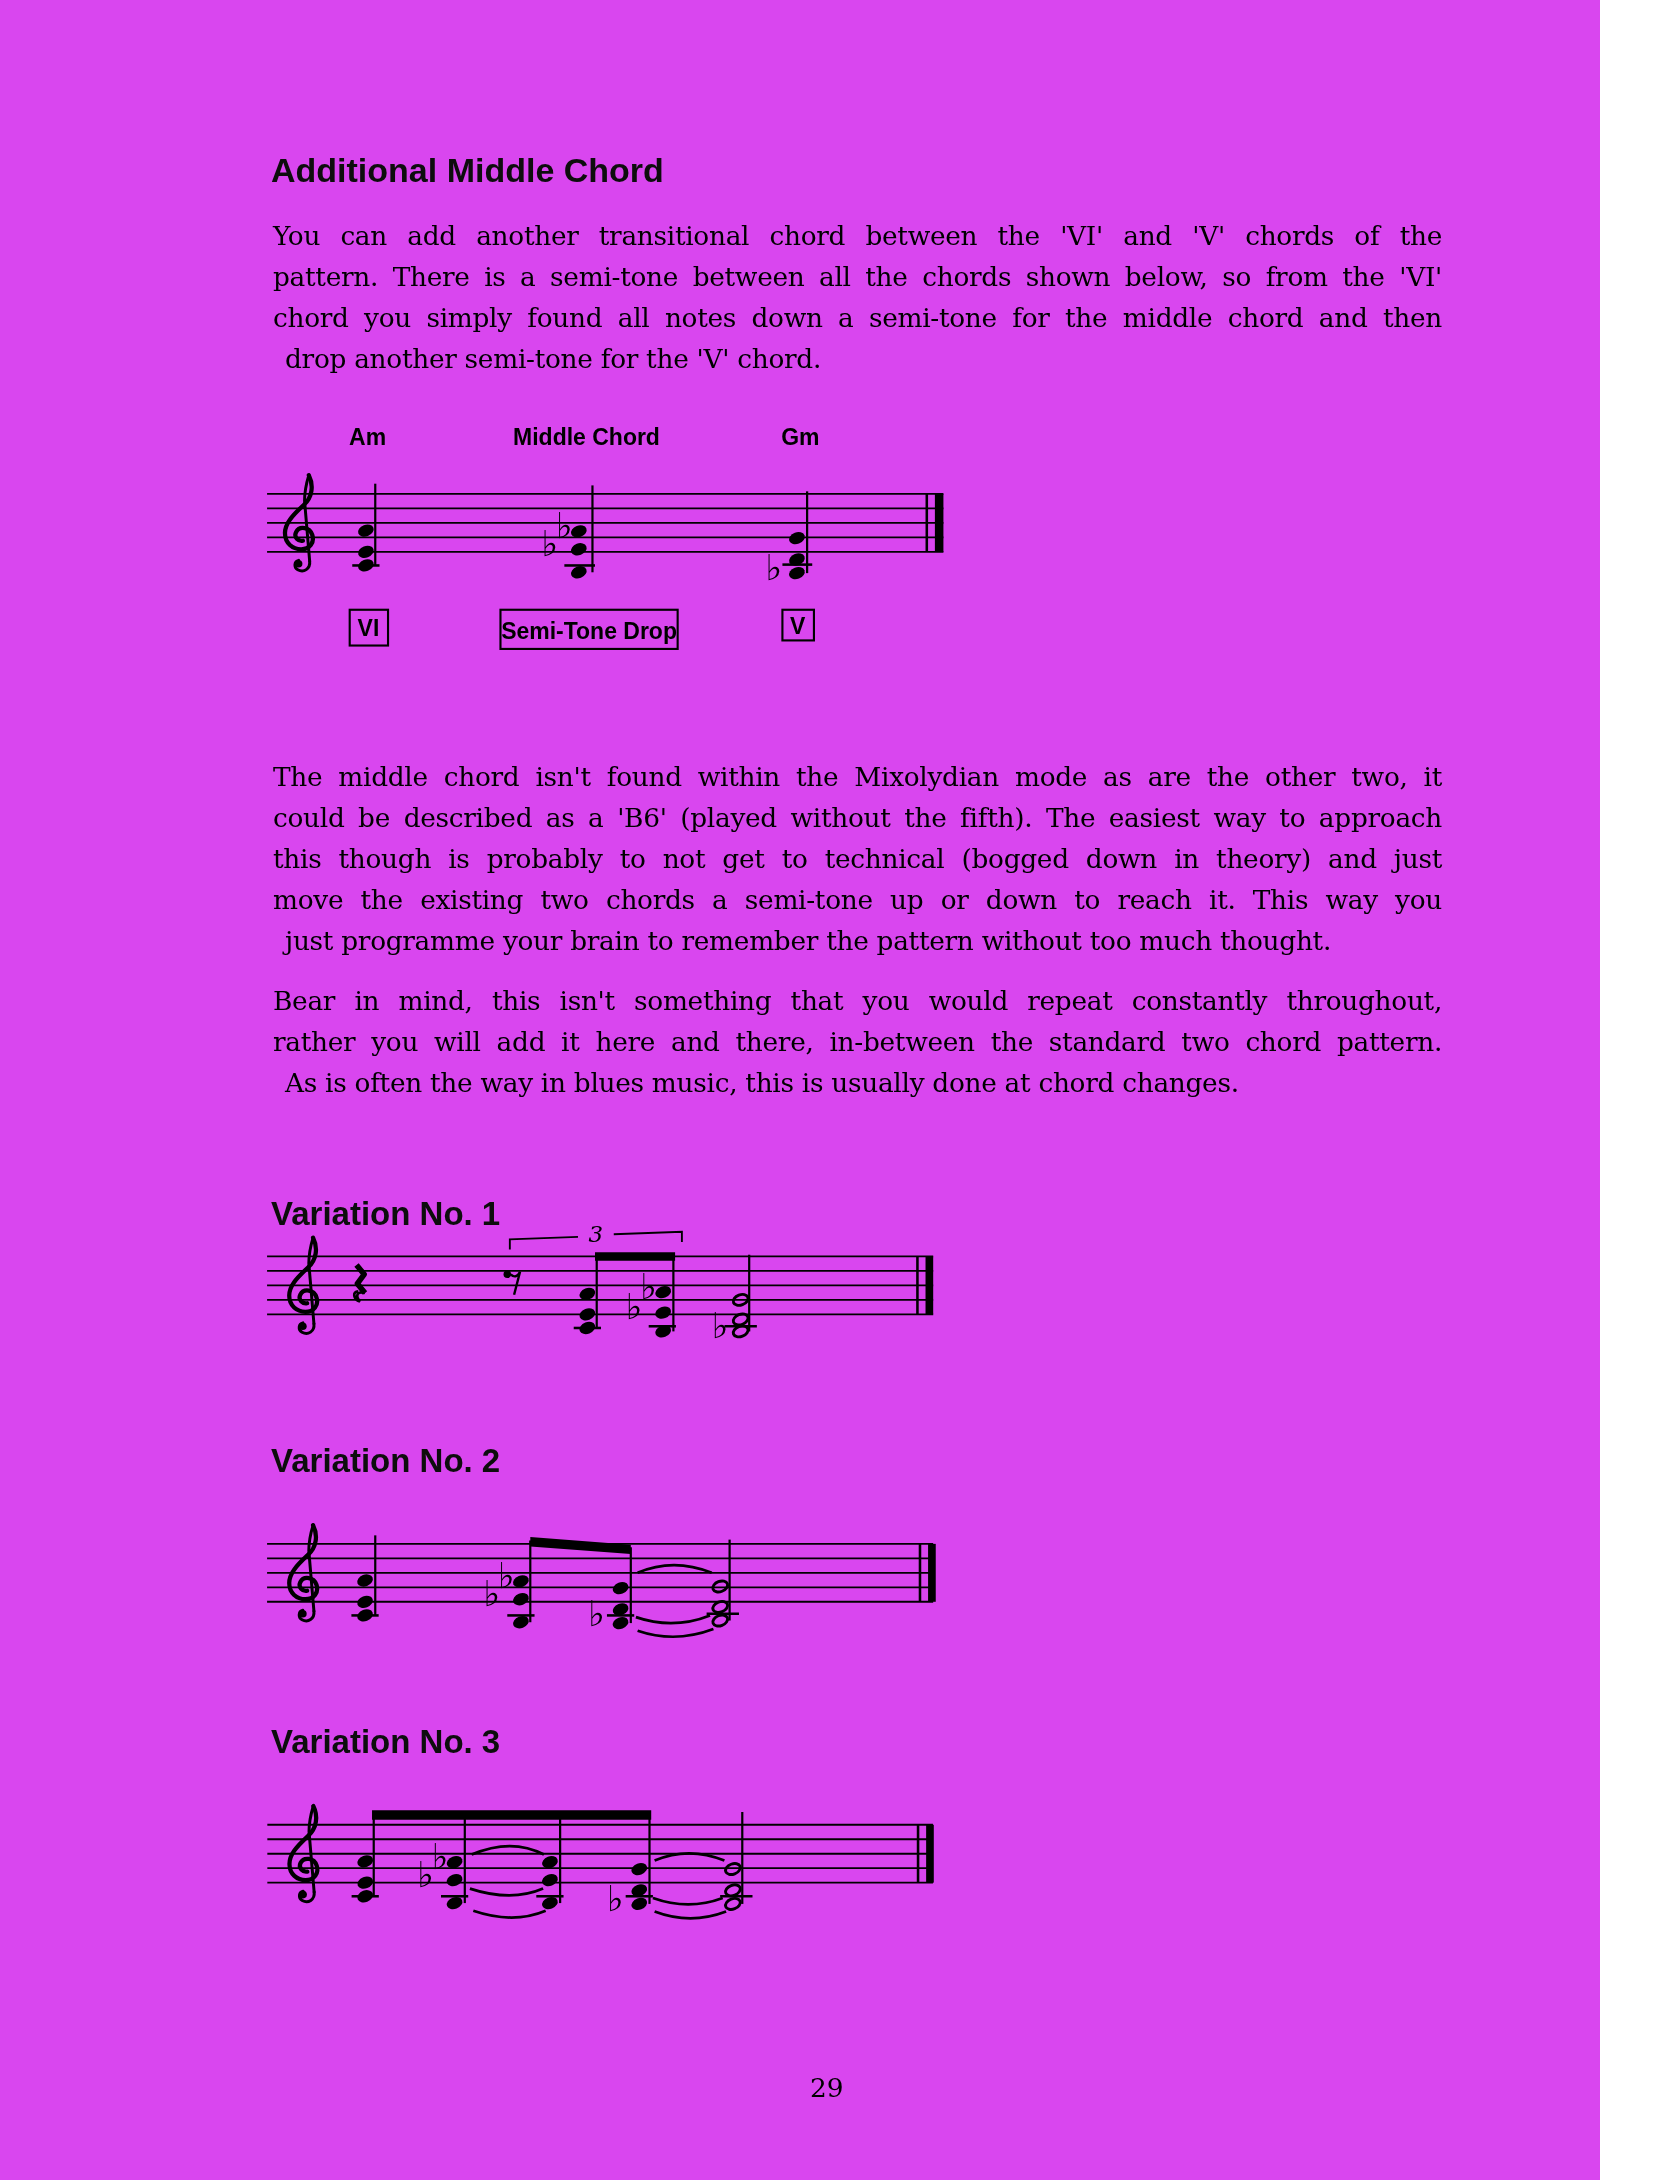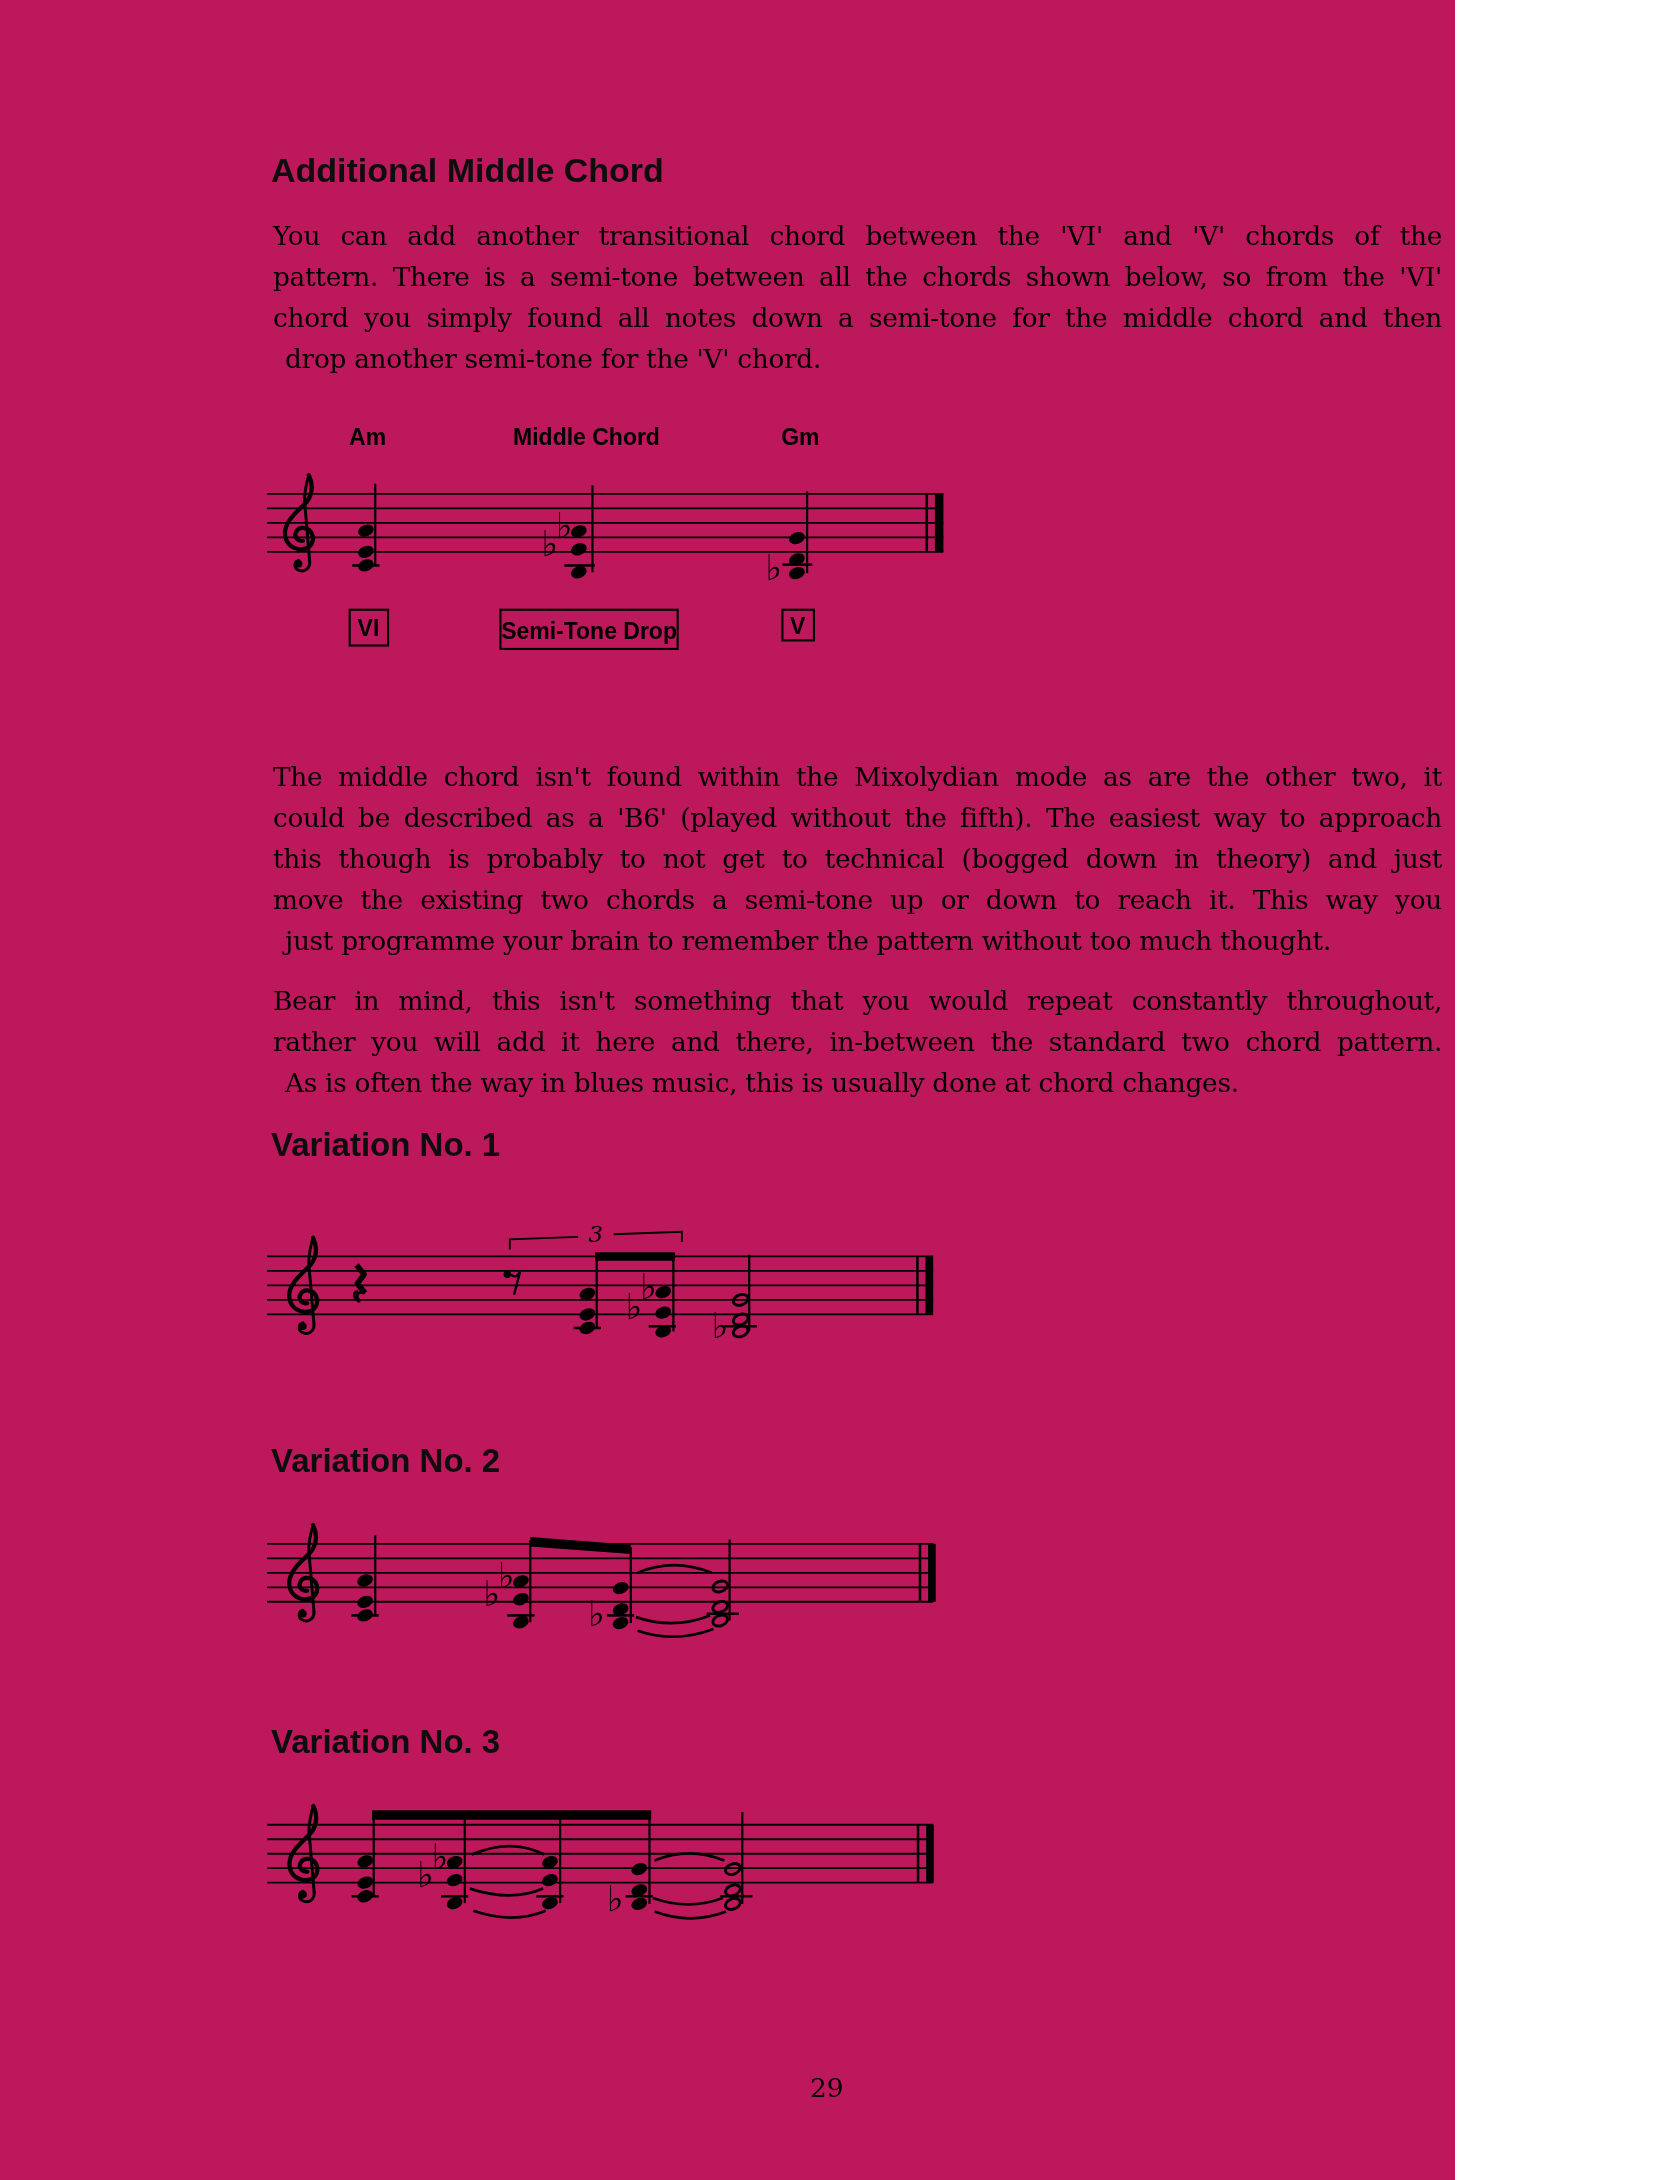--- a/index.html
+++ b/index.html
@@ -1,16 +1,16 @@
 <!DOCTYPE html>
 <html style="font-size:13.6px"><head>
 <meta charset="utf-8">
 <style>
   html,body{margin:0;padding:0;background:#ffffff;}
-  #page{position:relative;width:1455px;height:2181px;background:#be185d;overflow:hidden;
+  #page{position:relative;width:1600px;height:2181px;background:#d946ef;overflow:hidden;
         color:#000;}
   .h1, .h2{position:absolute;left:271px;font-family:"Liberation Sans",sans-serif;
         font-weight:bold;color:#0d0d0d;line-height:1em;white-space:nowrap;}
   .h1{font-size:34px;}
   .h2{font-size:33px;}
   .para{position:absolute;left:273px;width:1169px;font-family:"DejaVu Serif",serif;
         font-size:26.4px;letter-spacing:-0.3px;color:#000;}
   .para .ln{height:41px;line-height:41px;text-align:justify;text-align-last:justify;
         white-space:nowrap;}
   .para .ln.last{text-align-last:left;margin-left:12px;}
@@ -130,21 +130,21 @@
     <div class="ln">move the existing two chords a semi-tone up or down to reach it. This way you</div>
     <div class="ln last">just programme your brain to remember the pattern without too much thought.</div>
   </div>
 
   <div class="para" style="top:980px">
     <div class="ln">Bear in mind, this isn't something that you would repeat constantly throughout,</div>
     <div class="ln">rather you will add it here and there, in-between the standard two chord pattern.</div>
     <div class="ln last">As is often the way in blues music, this is usually done at chord changes.</div>
   </div>
 
-  <div class="h2" style="top:1128px">Variation No. 1</div>
+  <div class="h2" style="top:1197px">Variation No. 1</div>
 
   <svg class="figure" style="top:1201px" width="707" height="179" viewBox="0 0 830 210">
     <g>
       <line class="sl" x1="13" y1="65" x2="795" y2="65"></line>
       <line class="sl" x1="13" y1="82" x2="795" y2="82"></line>
       <line class="sl" x1="13" y1="99" x2="795" y2="99"></line>
       <line class="sl" x1="13" y1="116" x2="795" y2="116"></line>
       <line class="sl" x1="13" y1="133" x2="795" y2="133"></line>
     </g>
     <use href="#clef" x="55" y="65"></use>

